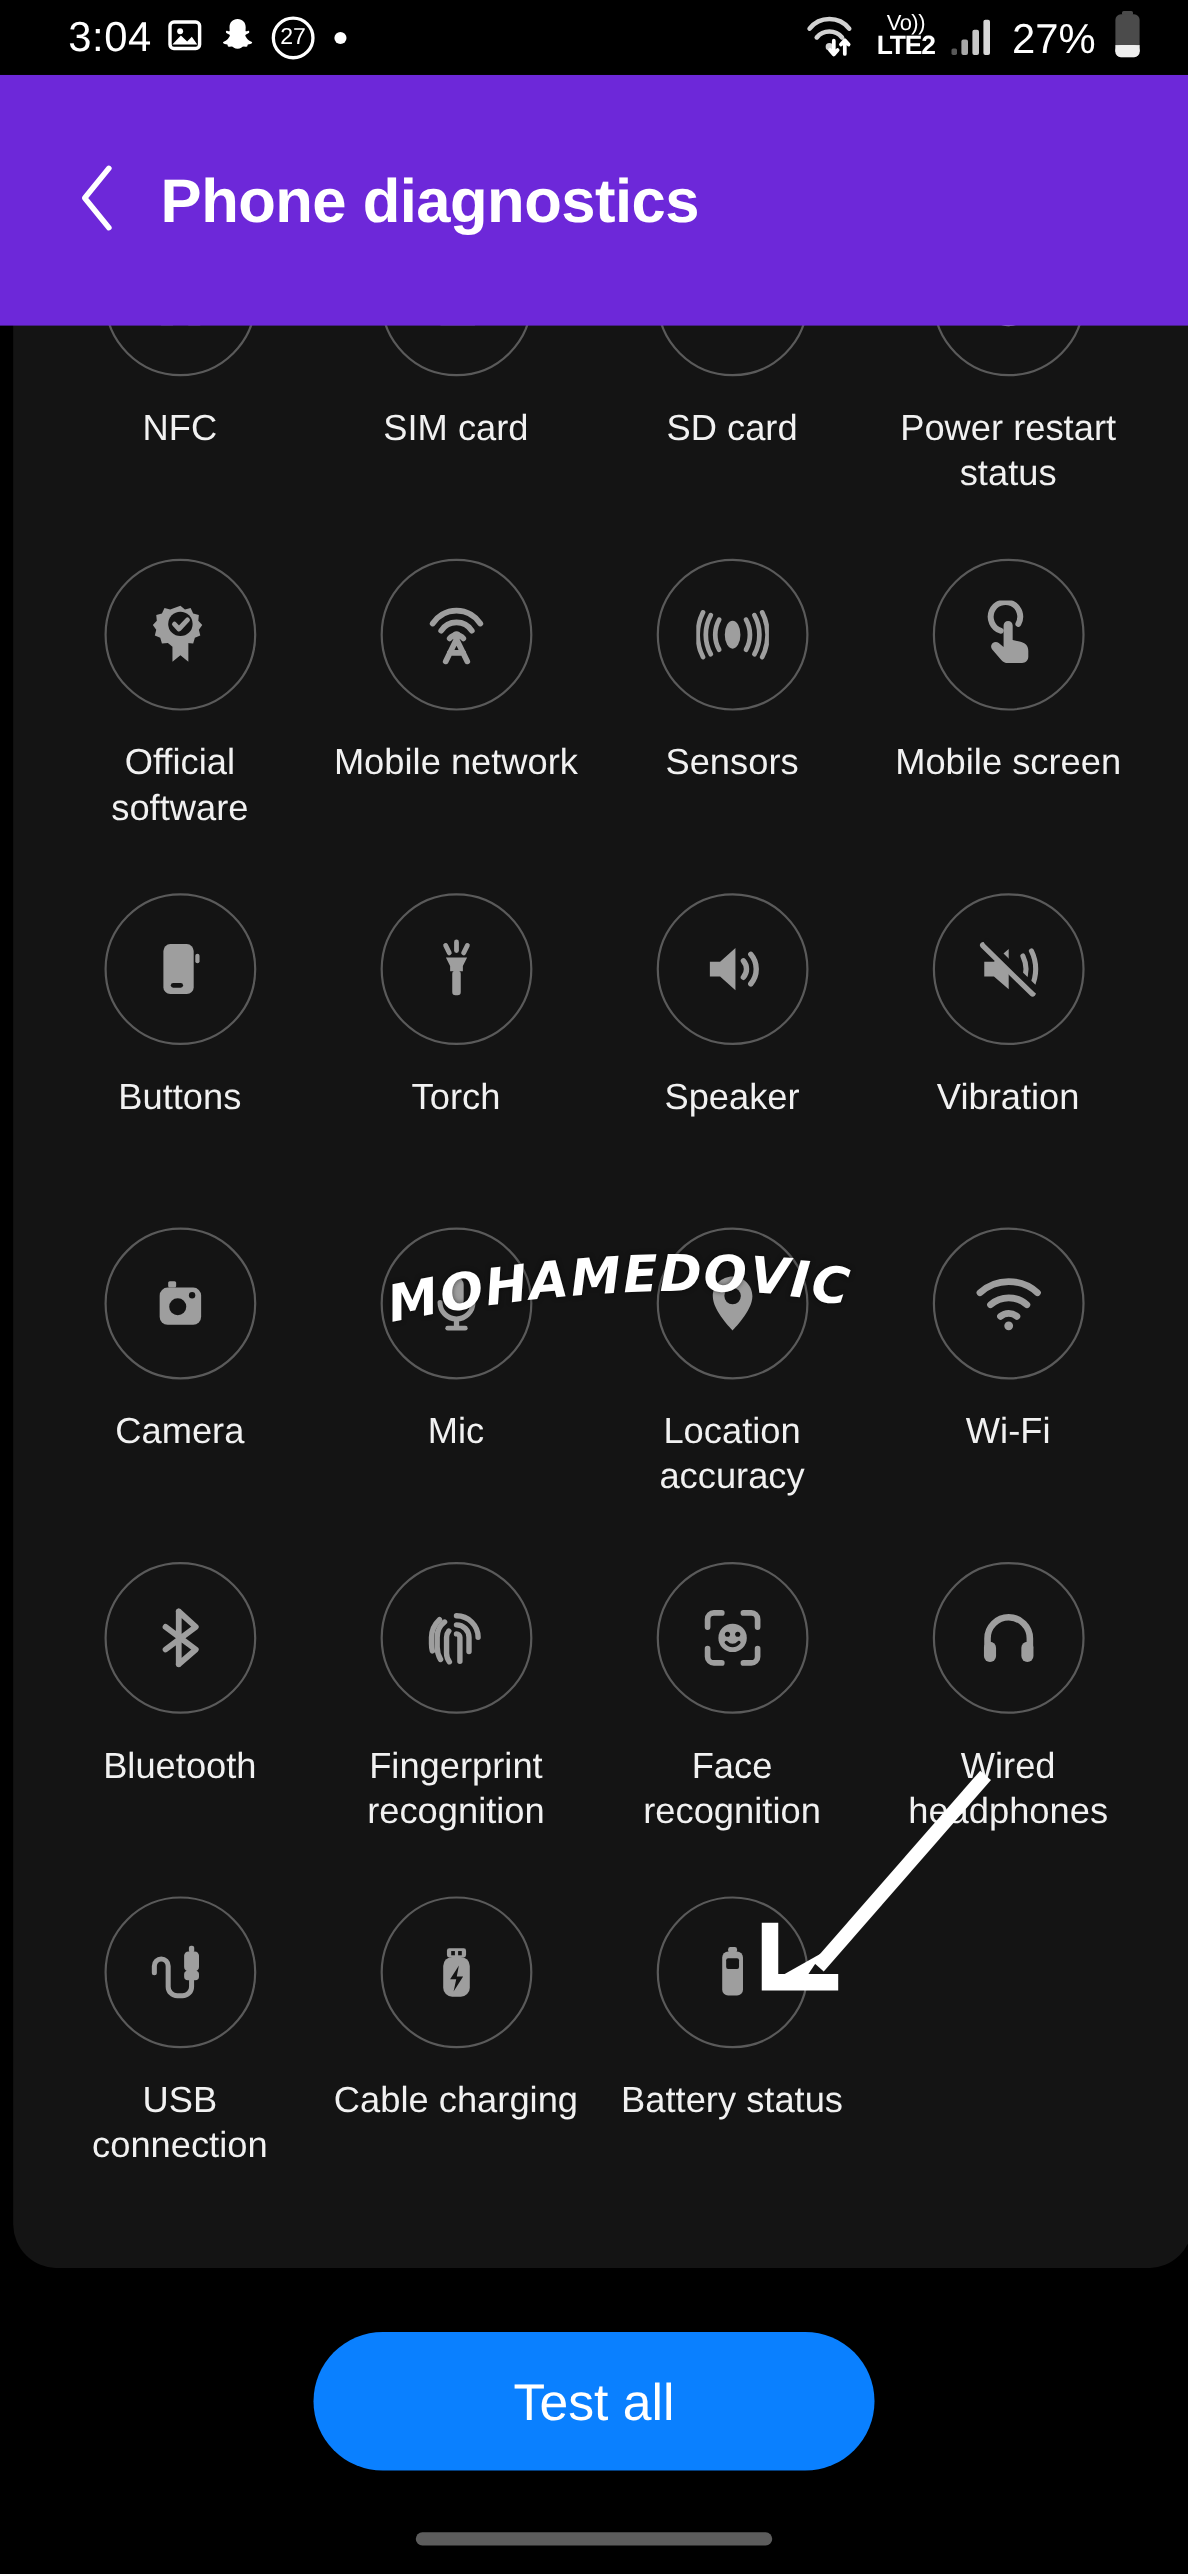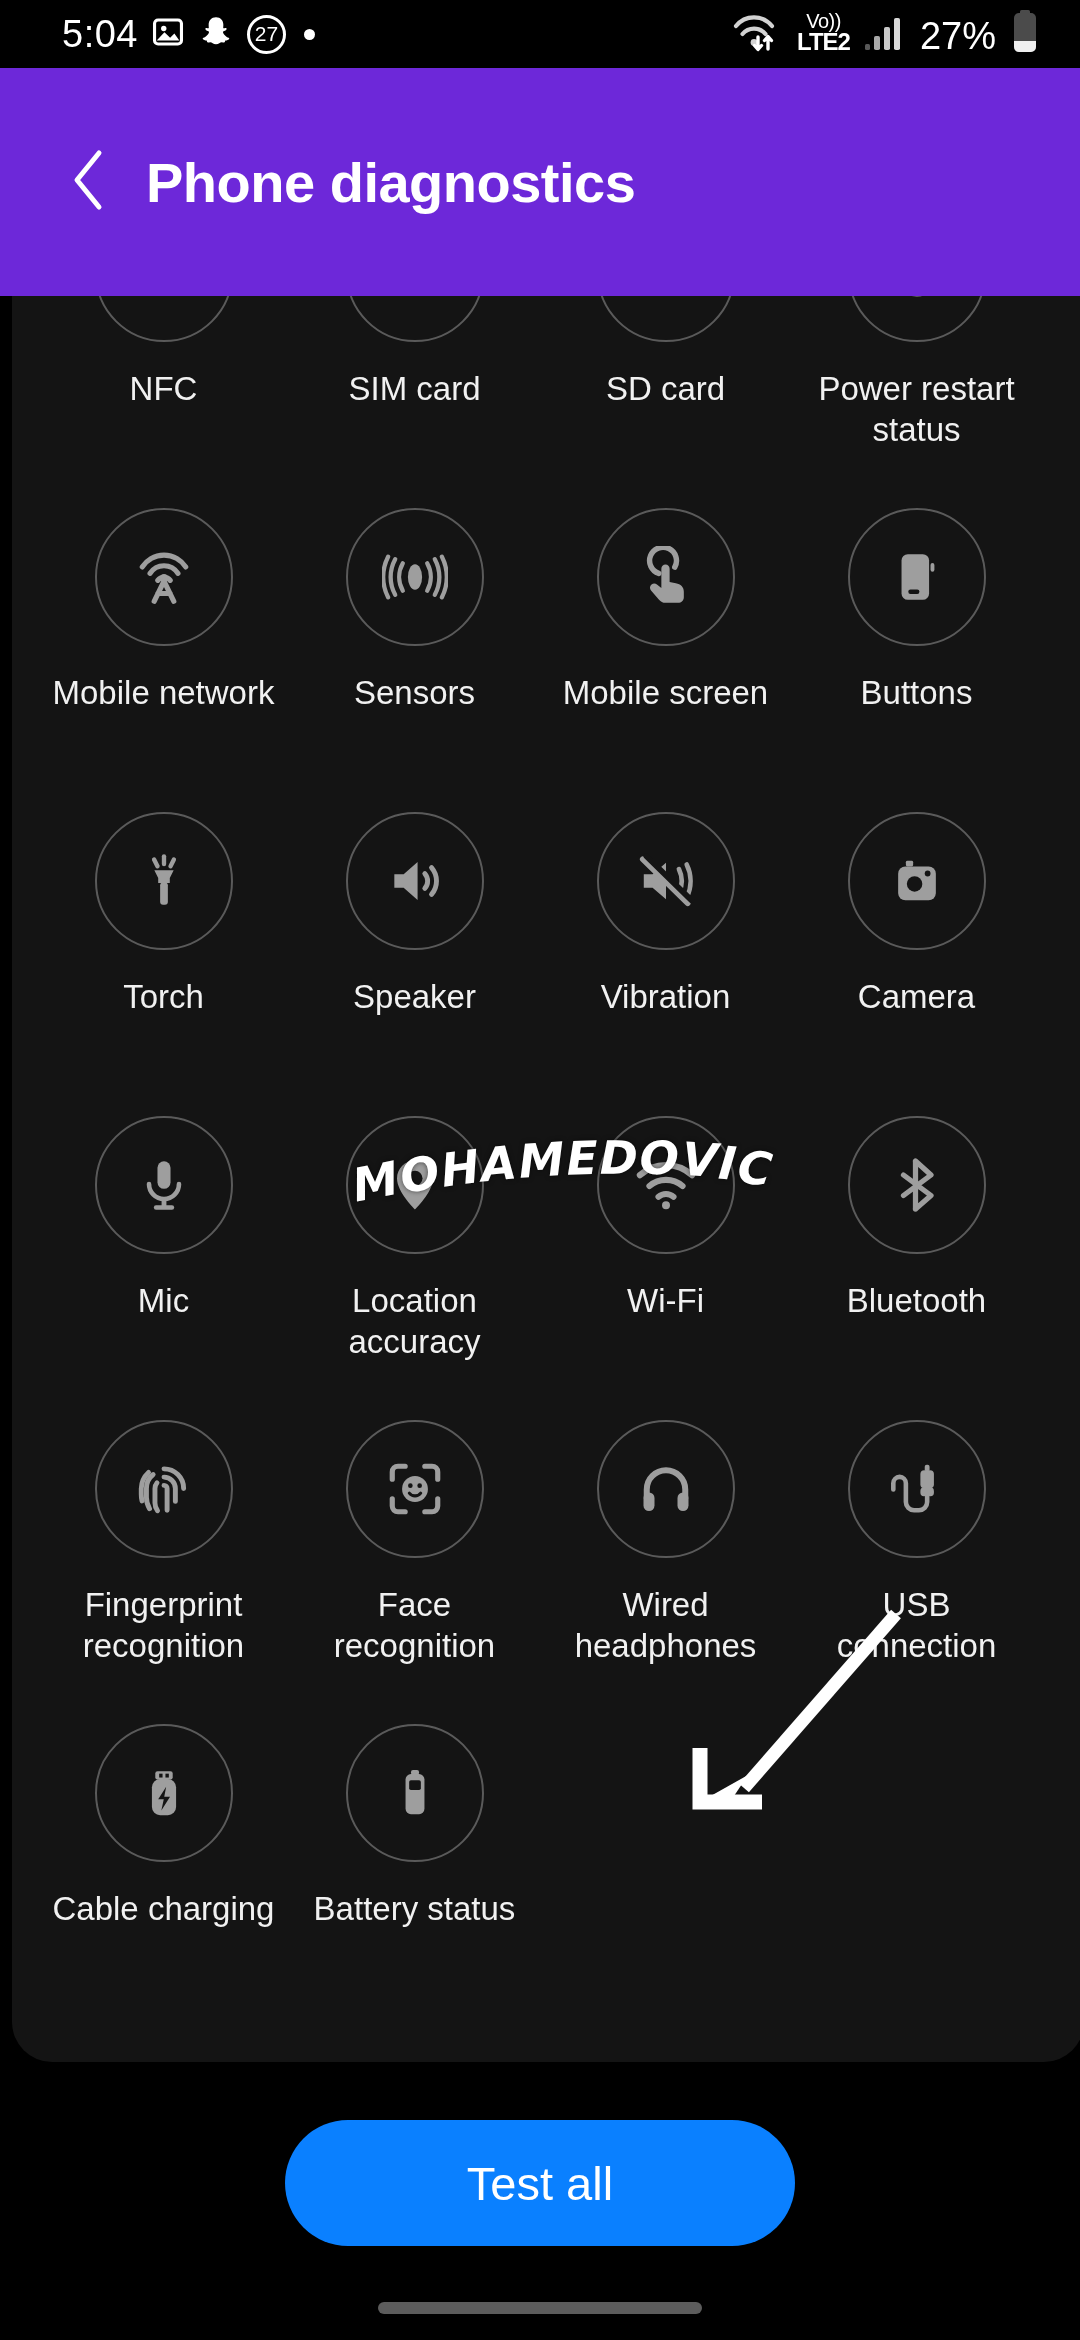--- a/index.html
+++ b/index.html
@@ -99,21 +99,21 @@
   #gesture-bar{
     position:absolute; bottom:26px; left:50%; transform:translateX(-50%);
     width:324px; height:12px; border-radius:6px; background:#5c5c5c;
   }
 </style>
 </head>
 <body>
 
 <div id="status-bar">
   <div id="sb-left">
-    <div id="sb-clock">5:04</div>
+    <div id="sb-clock">3:04</div>
 
     <span class="sb-ico">
       <svg width="34" height="34" viewBox="0 0 24 24">
         <rect x="2.5" y="3.5" width="19" height="17" rx="2.5" fill="none" stroke="#fff" stroke-width="2.2"></rect>
         <circle cx="9" cy="9.5" r="1.9" fill="#fff"></circle>
         <path d="M4 18 L9.5 12.2 L13.5 16 L16.5 13 L20 18 Z" fill="#fff"></path>
       </svg>
     </span>
 
     <span class="sb-ico">
@@ -201,20 +201,31 @@
             <path d="M19.3 7.6A8.4 8.4 0 1 1 12 3.4" fill="none" stroke="#9e9e9e" stroke-width="2.3" stroke-linecap="round"></path>
             <path d="M12 2.2v5.6l4.3-2.8z" fill="#9e9e9e"></path>
             <rect x="10.9" y="8.8" width="2.2" height="6.6" rx="1.1" fill="#9e9e9e"></rect>
           </svg>
         </div>
         <div class="tile-label">Power restart status</div>
       </div>
       <div class="tile">
         <div class="tile-circle">
           <svg class="icon-svg" width="62" height="62" viewBox="0 0 24 24">
+            <path d="M12 1.8l1.6 1.3 2-.5.9 1.9 2 .6-.2 2 1.4 1.5-1.2 1.7.5 2-1.9.8-.6 2-2.1-.2-1.6 1.3-1.8-1-1.8 1-1.6-1.3-2.1.2-.6-2-1.9-.8.5-2L2.3 8.6 3.7 7.1l-.2-2 2-.6.9-1.9 2 .5z" fill="#9e9e9e"></path>
+            <circle cx="12" cy="8.2" r="4.3" fill="#141414"></circle>
+            <path d="M9.9 8.3l1.6 1.7 3-3.2" fill="none" stroke="#9e9e9e" stroke-width="1.7" stroke-linecap="round" stroke-linejoin="round"></path>
+            <path d="M9.2 13.2h5.6v8.3l-2.8-2.3-2.8 2.3z" fill="#9e9e9e"></path>
+          </svg>
+        </div>
+        <div class="tile-label">Official software</div>
+      </div>
+      <div class="tile">
+        <div class="tile-circle">
+          <svg class="icon-svg" width="62" height="62" viewBox="0 0 24 24">
             <path d="M6.6 10.6a6.4 6.4 0 0 1 10.8 0" fill="none" stroke="#9e9e9e" stroke-width="2" stroke-linecap="round"></path>
             <path d="M3.6 8.1a10 10 0 0 1 16.8 0" fill="none" stroke="#9e9e9e" stroke-width="2" stroke-linecap="round"></path>
             <path d="M9.6 13.3a3 3 0 0 1 4.8 0" fill="none" stroke="#9e9e9e" stroke-width="2" stroke-linecap="round"></path>
             <circle cx="12" cy="12.4" r="1.6" fill="#9e9e9e"></circle>
             <path d="M12 13.6 L8.2 21.4 M12 13.6 L15.8 21.4 M9.6 18.4h4.8" fill="none" stroke="#9e9e9e" stroke-width="2" stroke-linecap="round"></path>
           </svg>
         </div>
         <div class="tile-label">Mobile network</div>
       </div>
       <div class="tile">

